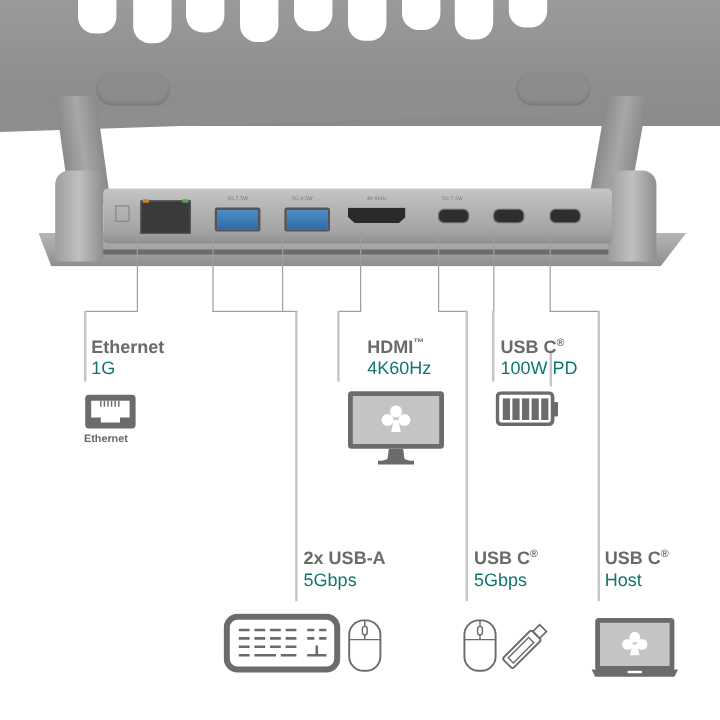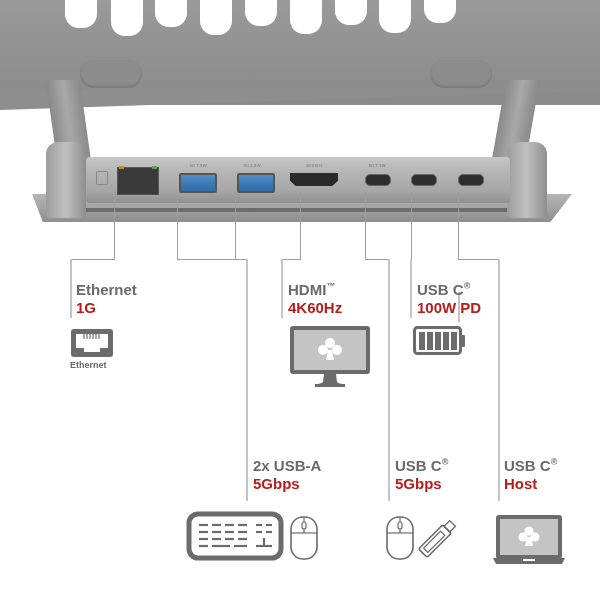--- a/index.html
+++ b/index.html
@@ -36,21 +36,21 @@
     .port-label { font-size: 4px; color: #777; text-align: center; }
 
     
     .line { background: #9e9e9e; }
     .vl { width: 1.4px; }
     .hl { height: 1.4px; }
     .labelbar { width: 2px; background: #c4c4c4; }
 
     
     .lbl-title { font-family: "Liberation Sans", sans-serif; font-weight: bold; font-size: 15px; color: #6a6a6a; line-height: 18px; white-space: nowrap; }
-    .lbl-sub { font-family: "Liberation Sans", sans-serif; font-size: 15px; color: #b91c1c; line-height: 18px; white-space: nowrap; font-weight: 700; }
+    .lbl-sub { font-family: "Liberation Sans", sans-serif; font-size: 15px; color: #0f766e; line-height: 18px; white-space: nowrap; font-weight: 400; }
     .tm { font-size: 9px; vertical-align: super; line-height: 0; }
 
     .icon-caption { font-family: "Liberation Sans", sans-serif; font-weight: bold; font-size: 9px; color: #666; }
     svg { display: block; }
   </style>
 </head>
 <body>
 
 <div>
   <div class="abs stand-plate"></div>
@@ -140,21 +140,21 @@
         <line x1="17" y1="6" x2="17" y2="11"></line>
         <line x1="20" y1="6" x2="20" y2="11"></line>
       <line x1="23" y1="6" x2="23" y2="11"></line>
         <line x1="26" y1="6" x2="26" y2="11"></line>
         <line x1="29" y1="6" x2="29" y2="11"></line>
     </g>
   </svg>
   <div class="icon-caption" style="margin-top:2px;">Ethernet</div>
 </div>
 
-<div class="abs" style="left:288px;top:281px;">
+<div class="abs" style="left:306px;top:281px;">
   <div class="lbl-title"><span>HDMI</span><span class="tm">™</span></div>
   <div class="lbl-sub">4K60Hz</div>
 </div>
 <div class="abs" style="left:289px;top:324px;">
   <svg width="82" height="66" viewBox="0 0 82 66">
     <rect x="1" y="2" width="80" height="48" rx="3" fill="#6b6b6b"></rect>
     <rect x="5" y="6" width="72" height="40" fill="#c4c4c4"></rect>
     <g fill="#fff">
       <circle cx="41" cy="19" r="5"></circle>
         <circle cx="34" cy="26" r="5"></circle>

